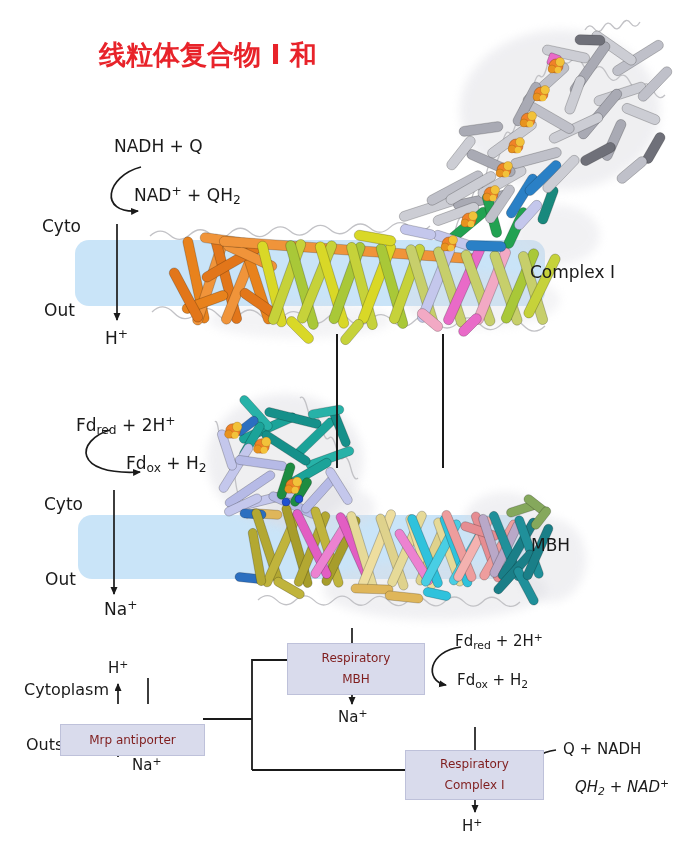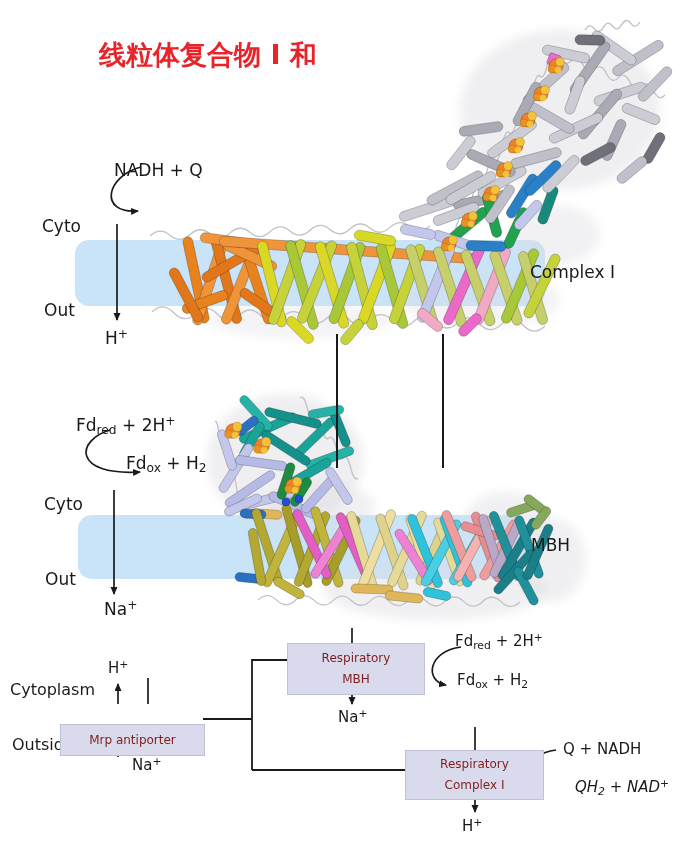--- a/index.html
+++ b/index.html
@@ -1,21 +1,21 @@
 <!DOCTYPE html>
 <html><head>
 <meta charset="utf-8">
 <style>
   html,body{margin:0;padding:0;background:#ffffff;}
   #fig{position:relative;width:678px;height:852px;background:#ffffff;overflow:hidden;
        font-family:"DejaVu Sans","Liberation Sans",sans-serif;color:#1a1a1a;}
   .abs{position:absolute;white-space:nowrap;}
   .title{font-size:27px;font-weight:bold;color:#e8232a;line-height:41px;}
   .lbl{font-size:17px;}
-  .lbl-m{font-size:16px;}
+  .lbl-m{font-size:16px;margin-left:14px;}
   .lbl-s{font-size:15px;}
   sub{font-size:72%;vertical-align:-0.28em;}
   sup{font-size:72%;vertical-align:0.45em;}
   .membrane{position:absolute;background:#c9e4f8;border-radius:14px;}
   .sbox{position:absolute;background:#d9dbec;border:1px solid rgba(140,145,185,0.35);
         display:flex;flex-direction:column;align-items:center;justify-content:center;
         font-size:12px;line-height:21px;color:#7f1d1d;text-align:center;}
   svg{position:absolute;left:0;top:0;}
   .nopt{pointer-events:none;}
 </style>
@@ -271,21 +271,22 @@
         <path fill="none" stroke="#1a1a1a" stroke-width="1.7" d="M475,727 L475,750"></path>
         <path fill="none" stroke="#1a1a1a" stroke-width="1.7" d="M475,798 L475,812" marker-end="url(#arr)"></path>
         <path fill="none" stroke="#1a1a1a" stroke-width="1.7" d="M556,750 C523,754 519,785 541,790" marker-end="url(#arr)"></path>
       </g>
   </svg>
 
   <div class="abs title" style="left:55px;top:34px;margin-left:44px;">
     <div>线粒体复合物 I 和</div>
   </div>
 
-  <div class="abs lbl" style="left:114px;top:160px;"><span>NADH + Q</span></div>
+  <div class="abs lbl" style="left:114px;top:136px;"><span>NADH + Q</span></div>
+  <div class="abs lbl" style="left:134px;top:184px;"><span>NAD</span><sup>+</sup><span> + QH</span><sub>2</sub></div>
   <div class="abs lbl" style="left:42px;top:216px;">Cyto</div>
   <div class="abs lbl" style="left:44px;top:300px;">Out</div>
   <div class="abs lbl" style="left:105px;top:327px;"><span>H</span><sup>+</sup></div>
   <div class="abs lbl" style="left:530px;top:262px;">Complex I</div>
 
   <div class="abs lbl" style="left:76px;top:414px;"><span>Fd</span><sub>red</sub><span> + 2H</span><sup>+</sup></div>
   <div class="abs lbl" style="left:126px;top:453px;"><span>Fd</span><sub>ox</sub><span> + H</span><sub>2</sub></div>
   <div class="abs lbl" style="left:44px;top:494px;">Cyto</div>
   <div class="abs lbl" style="left:45px;top:569px;">Out</div>
   <div class="abs lbl" style="left:104px;top:598px;"><span>Na</span><sup>+</sup></div>

